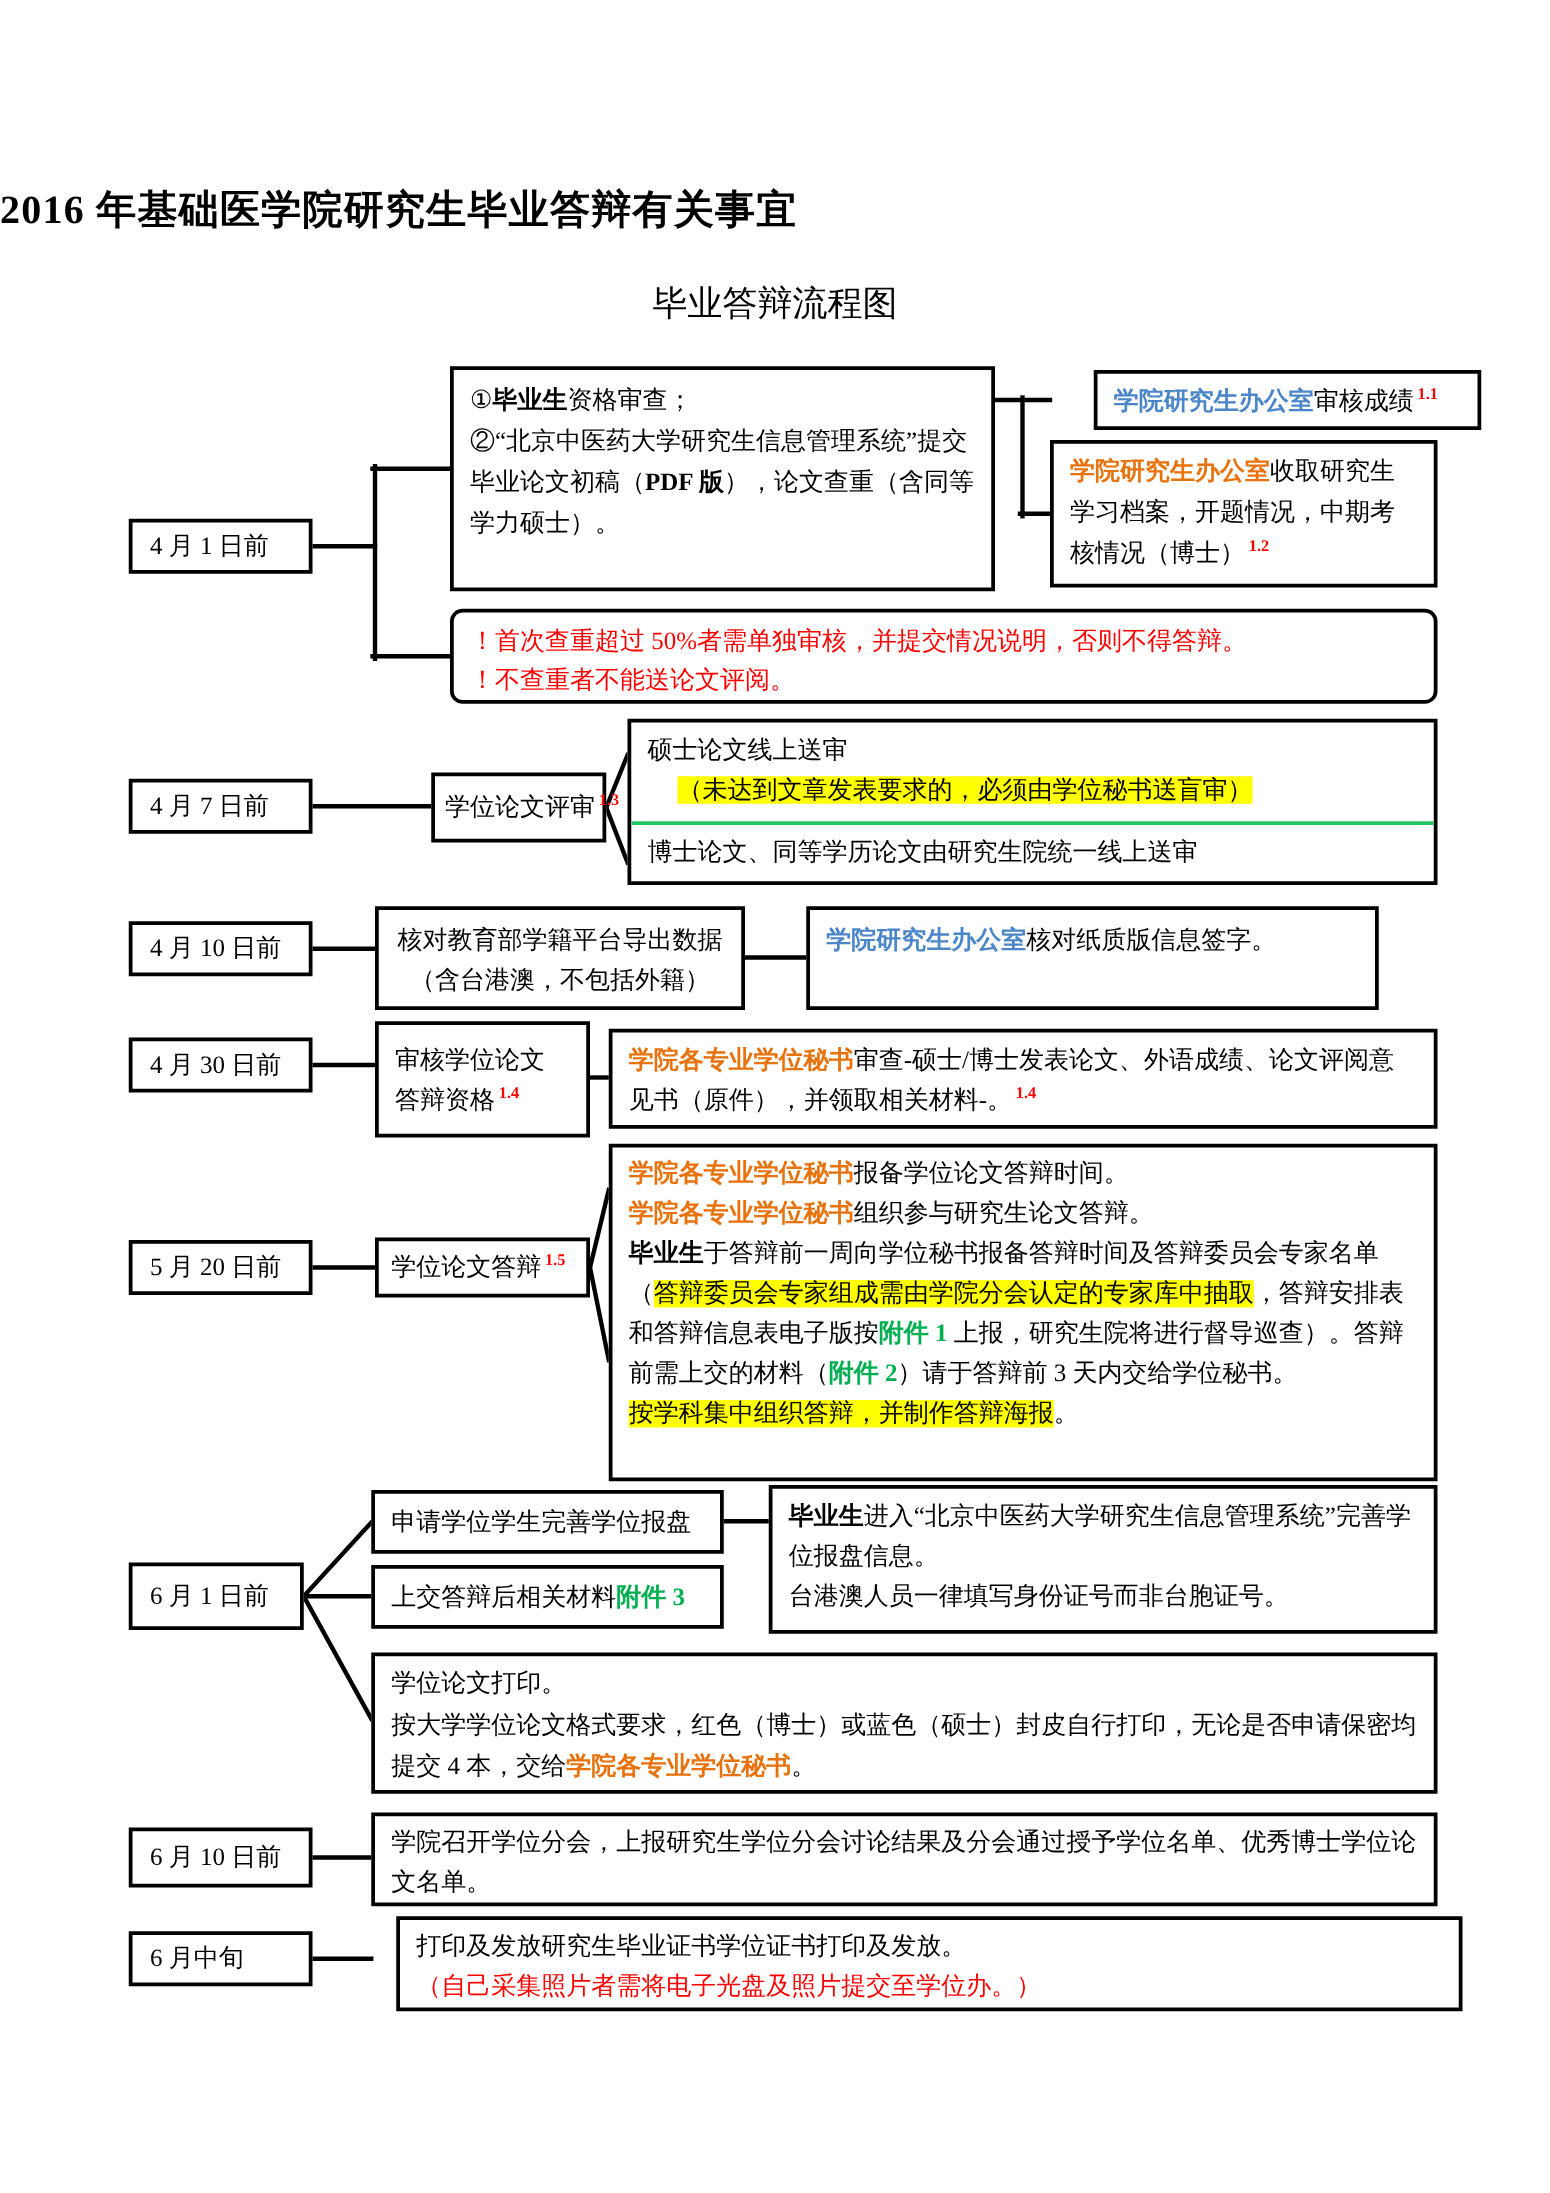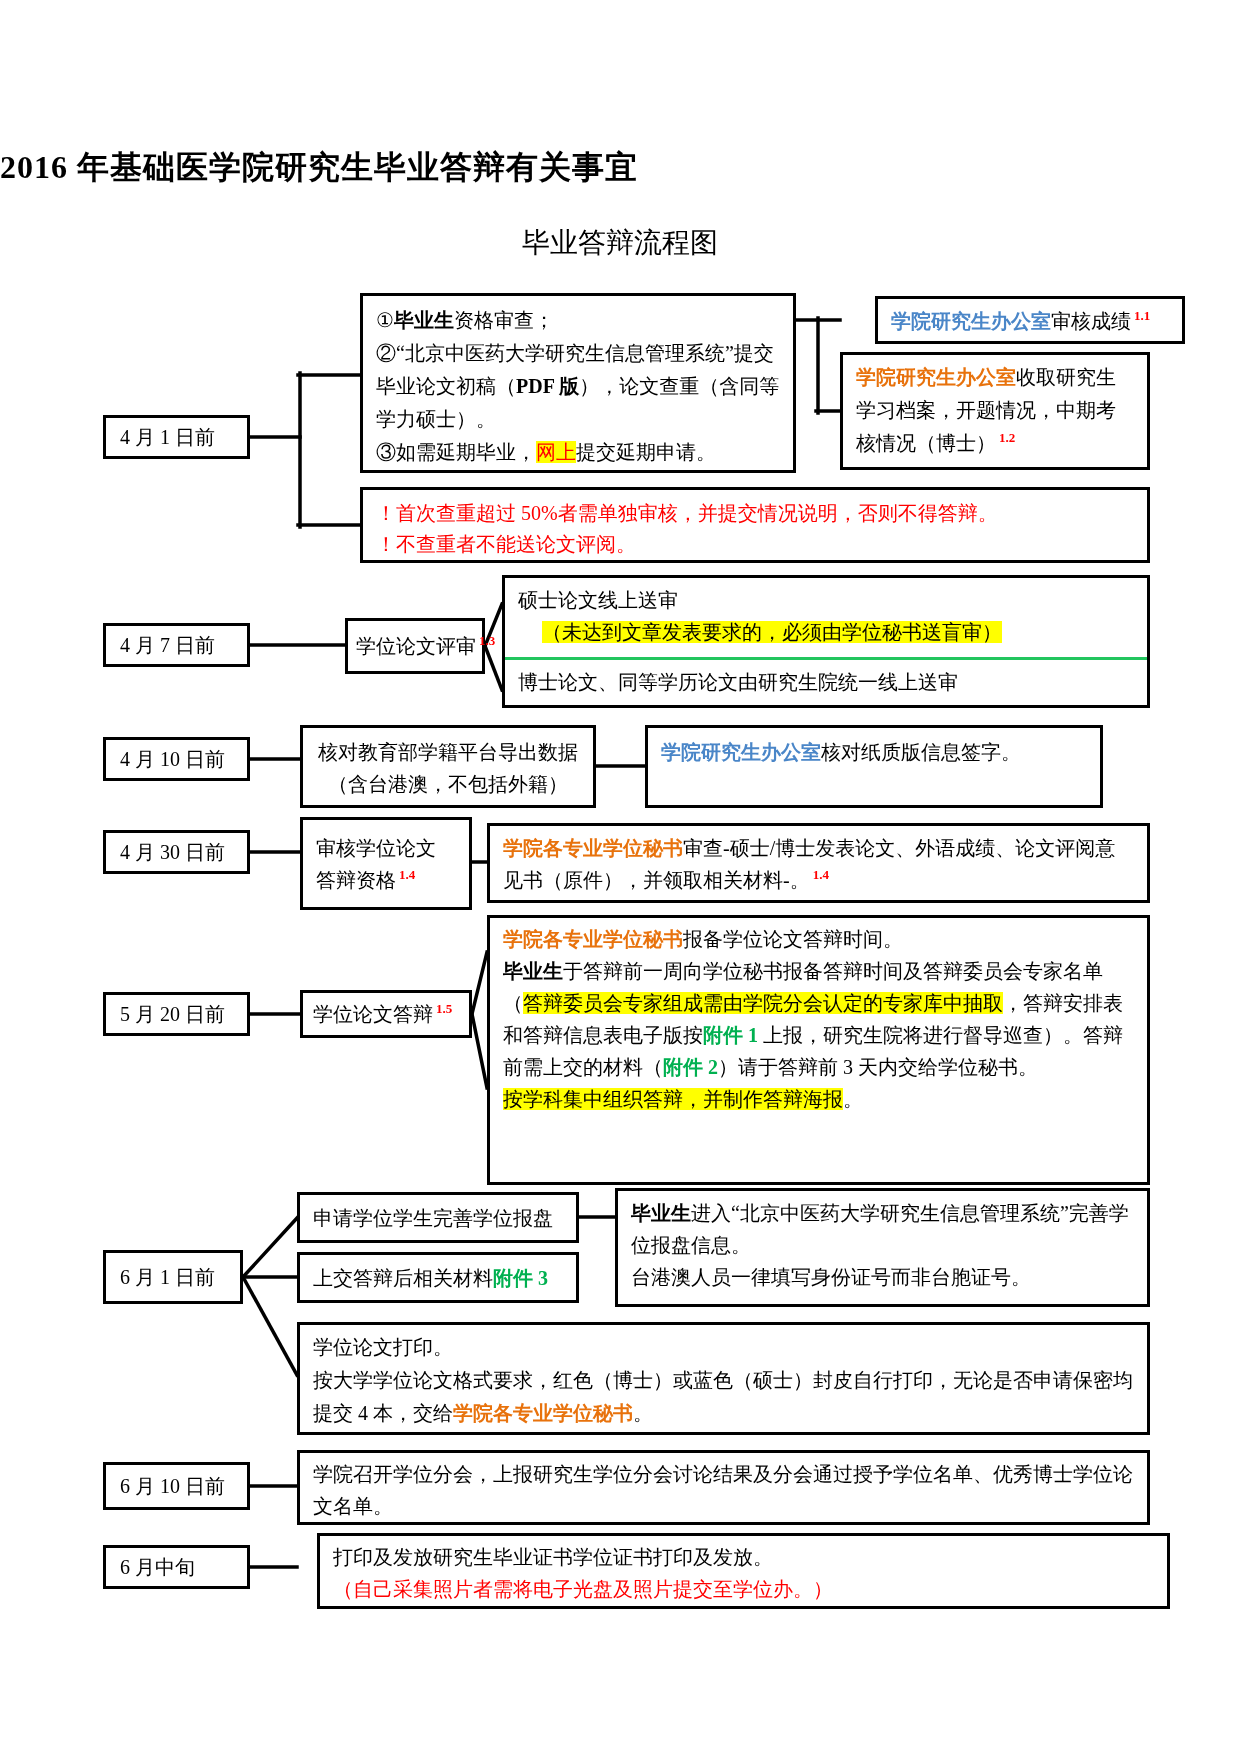--- a/index.html
+++ b/index.html
@@ -9,21 +9,21 @@
          font-size:32px;font-weight:700;letter-spacing:1px;}
   .subtitle{position:absolute;left:0;right:0;top:224px;text-align:center;font-size:28px;}
   .box{position:absolute;border:3px solid #000;box-sizing:border-box;background:#fff;
        font-size:20px;line-height:32px;padding:8px 13px;}
   .datebox{display:flex;align-items:center;padding:4px 14px;font-size:20px;}
   .center{text-align:center;}
   .nopad{padding:0;}
   .split-top{border-bottom:3px solid #22c55e;padding:6px 13px 9px 13px;}
   .split-bottom{padding:6px 13px;}
   .indent{margin-left:24px;}
-  .warn{line-height:31px;}
+  .warn{line-height:31px;border-radius:10px;}
   .seg-b{font-weight:700;}
   .seg-blue{color:#4A86C8;font-weight:700;}
   .seg-orange{color:#E8720C;font-weight:700;}
   .seg-red{color:#FF0000;}
   .seg-green{color:#00B050;font-weight:700;}
   .seg-hl{background:#FFFF00;}
   .seg-hlred{background:#FFFF00;color:#FF0000;}
   .seg-sup{color:#FF0000;font-weight:700;font-size:13px;vertical-align:super;line-height:0;margin-left:3px;}
   svg.connectors{position:absolute;left:0;top:0;pointer-events:none;}
 </style>
@@ -90,21 +90,20 @@
 <div class="box datebox" style="left:103px;top:1462px;width:147px;height:48px;">
     <span>6 月 10 日前</span>
   </div>
 <div class="box datebox" style="left:103px;top:1545px;width:147px;height:44px;">
     <span>6 月中旬</span>
   </div>
 
 <div class="box" style="left:360px;top:293px;width:436px;height:180px;line-height:33px;">
   <div><span>①</span><span class="seg-b">毕业生</span><span>资格审查；</span></div>
   <div><span>②“北京中医药大学研究生信息管理系统”提交毕业论文初稿（</span><span class="seg-b">PDF 版</span><span>），论文查重（含同等学力硕士）。</span></div>
-  <div><span>③如需延期毕业，</span><span class="seg-hlred">网上</span><span>提交延期申请。</span></div>
 </div>
 
 <div class="box" style="left:840px;top:296px;width:310px;height:48px;padding-top:6px;margin-left:35px;">
   <div><span class="seg-blue">学院研究生办公室</span><span>审核成绩</span><span class="seg-sup">1.1</span></div>
 </div>
 
 <div class="box" style="left:840px;top:352px;width:310px;height:118px;line-height:33px;padding-top:6px;">
   <div><span class="seg-orange">学院研究生办公室</span><span>收取研究生学习档案，开题情况，中期考核情况（博士）</span><span class="seg-sup">1.2</span></div>
 </div>
 
@@ -144,20 +143,21 @@
 <div class="box" style="left:487px;top:823px;width:663px;height:80px;padding-top:6px;">
   <div><span class="seg-orange">学院各专业学位秘书</span><span>审查-硕士/博士发表论文、外语成绩、论文评阅意见书（原件），并领取相关材料-。</span><span class="seg-sup">1.4</span></div>
 </div>
 
 <div class="box" style="left:300px;top:990px;width:172px;height:48px;display:flex;align-items:center;white-space:nowrap;padding:4px 10px;">
   <div><span>学位论文答辩</span><span class="seg-sup">1.5</span></div>
 </div>
 
 <div class="box" style="left:487px;top:915px;width:663px;height:270px;line-height:32px;padding:5px 13px;">
   <div><span class="seg-orange">学院各专业学位秘书</span><span>报备学位论文答辩时间。</span></div>
+  <div><span class="seg-orange">学院各专业学位秘书</span><span>组织参与研究生论文答辩。</span></div>
   <div><span class="seg-b">毕业生</span><span>于答辩前一周向学位秘书报备答辩时间及答辩委员会专家名单（</span><span class="seg-hl">答辩委员会专家组成需由学院分会认定的专家库中抽取</span><span>，答辩安排表和答辩信息表电子版按</span><span class="seg-green">附件 1</span><span> 上报，研究生院将进行督导巡查）。答辩前需上交的材料（</span><span class="seg-green">附件 2</span><span>）请于答辩前 3 天内交给学位秘书。</span></div>
   <div><span class="seg-hl">按学科集中组织答辩，并制作答辩海报</span><span>。</span></div>
 </div>
 
 <div class="box" style="left:297px;top:1192px;width:282px;height:51px;padding-top:7px;">
   <div><span>申请学位学生完善学位报盘</span></div>
 </div>
 
 <div class="box" style="left:297px;top:1252px;width:282px;height:51px;padding-top:7px;">
   <div><span>上交答辩后相关材料</span><span class="seg-green">附件 3</span></div>

